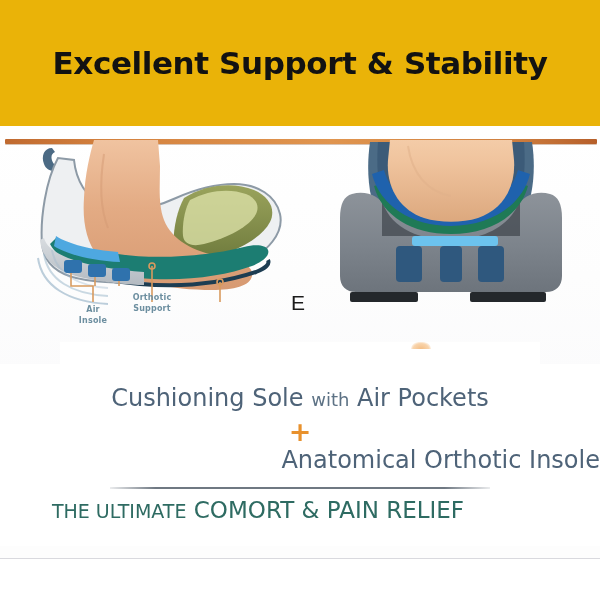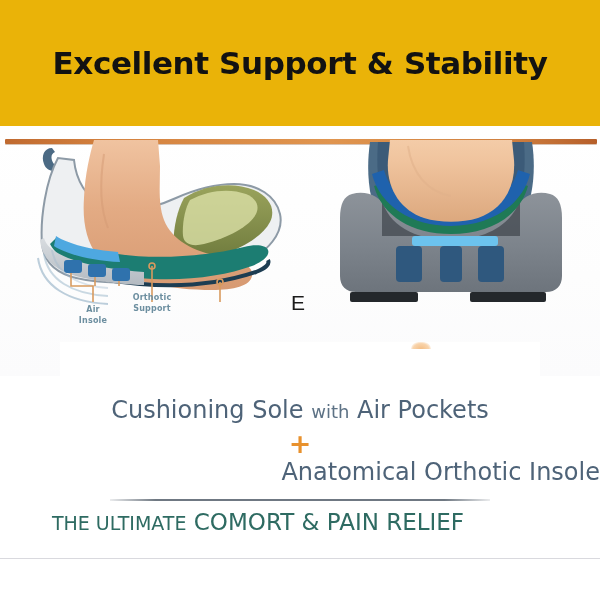--- a/index.html
+++ b/index.html
@@ -64,21 +64,21 @@
   
   .shoe-front{position:absolute;left:330px;top:14px;width:250px;height:200px;}
   .mini-orange{
     position:absolute;left:411px;top:216px;width:20px;height:7px;
     background:radial-gradient(ellipse at 50% 100%,#f0a85c 0%,#f6c691 55%,rgba(255,255,255,0) 80%);
     border-radius:10px 10px 0 0;opacity:.75;
   }
 
   
   .benefits{
-    position:absolute;left:0;top:376px;width:600px;height:182px;
+    position:absolute;left:0;top:364px;width:600px;height:182px;
     background:#ffffff;
   }
   .ben-line1{
     position:absolute;left:0;top:20px;width:600px;text-align:center;
     font-family:"DejaVu Sans", sans-serif;
     font-size:24px;color:#4e6378;white-space:nowrap;
   }
   .ben-line1 .small{font-size:18px;color:#5d7285;}
   .plus-sign{
     position:absolute;left:0;top:54px;width:600px;text-align:center;

